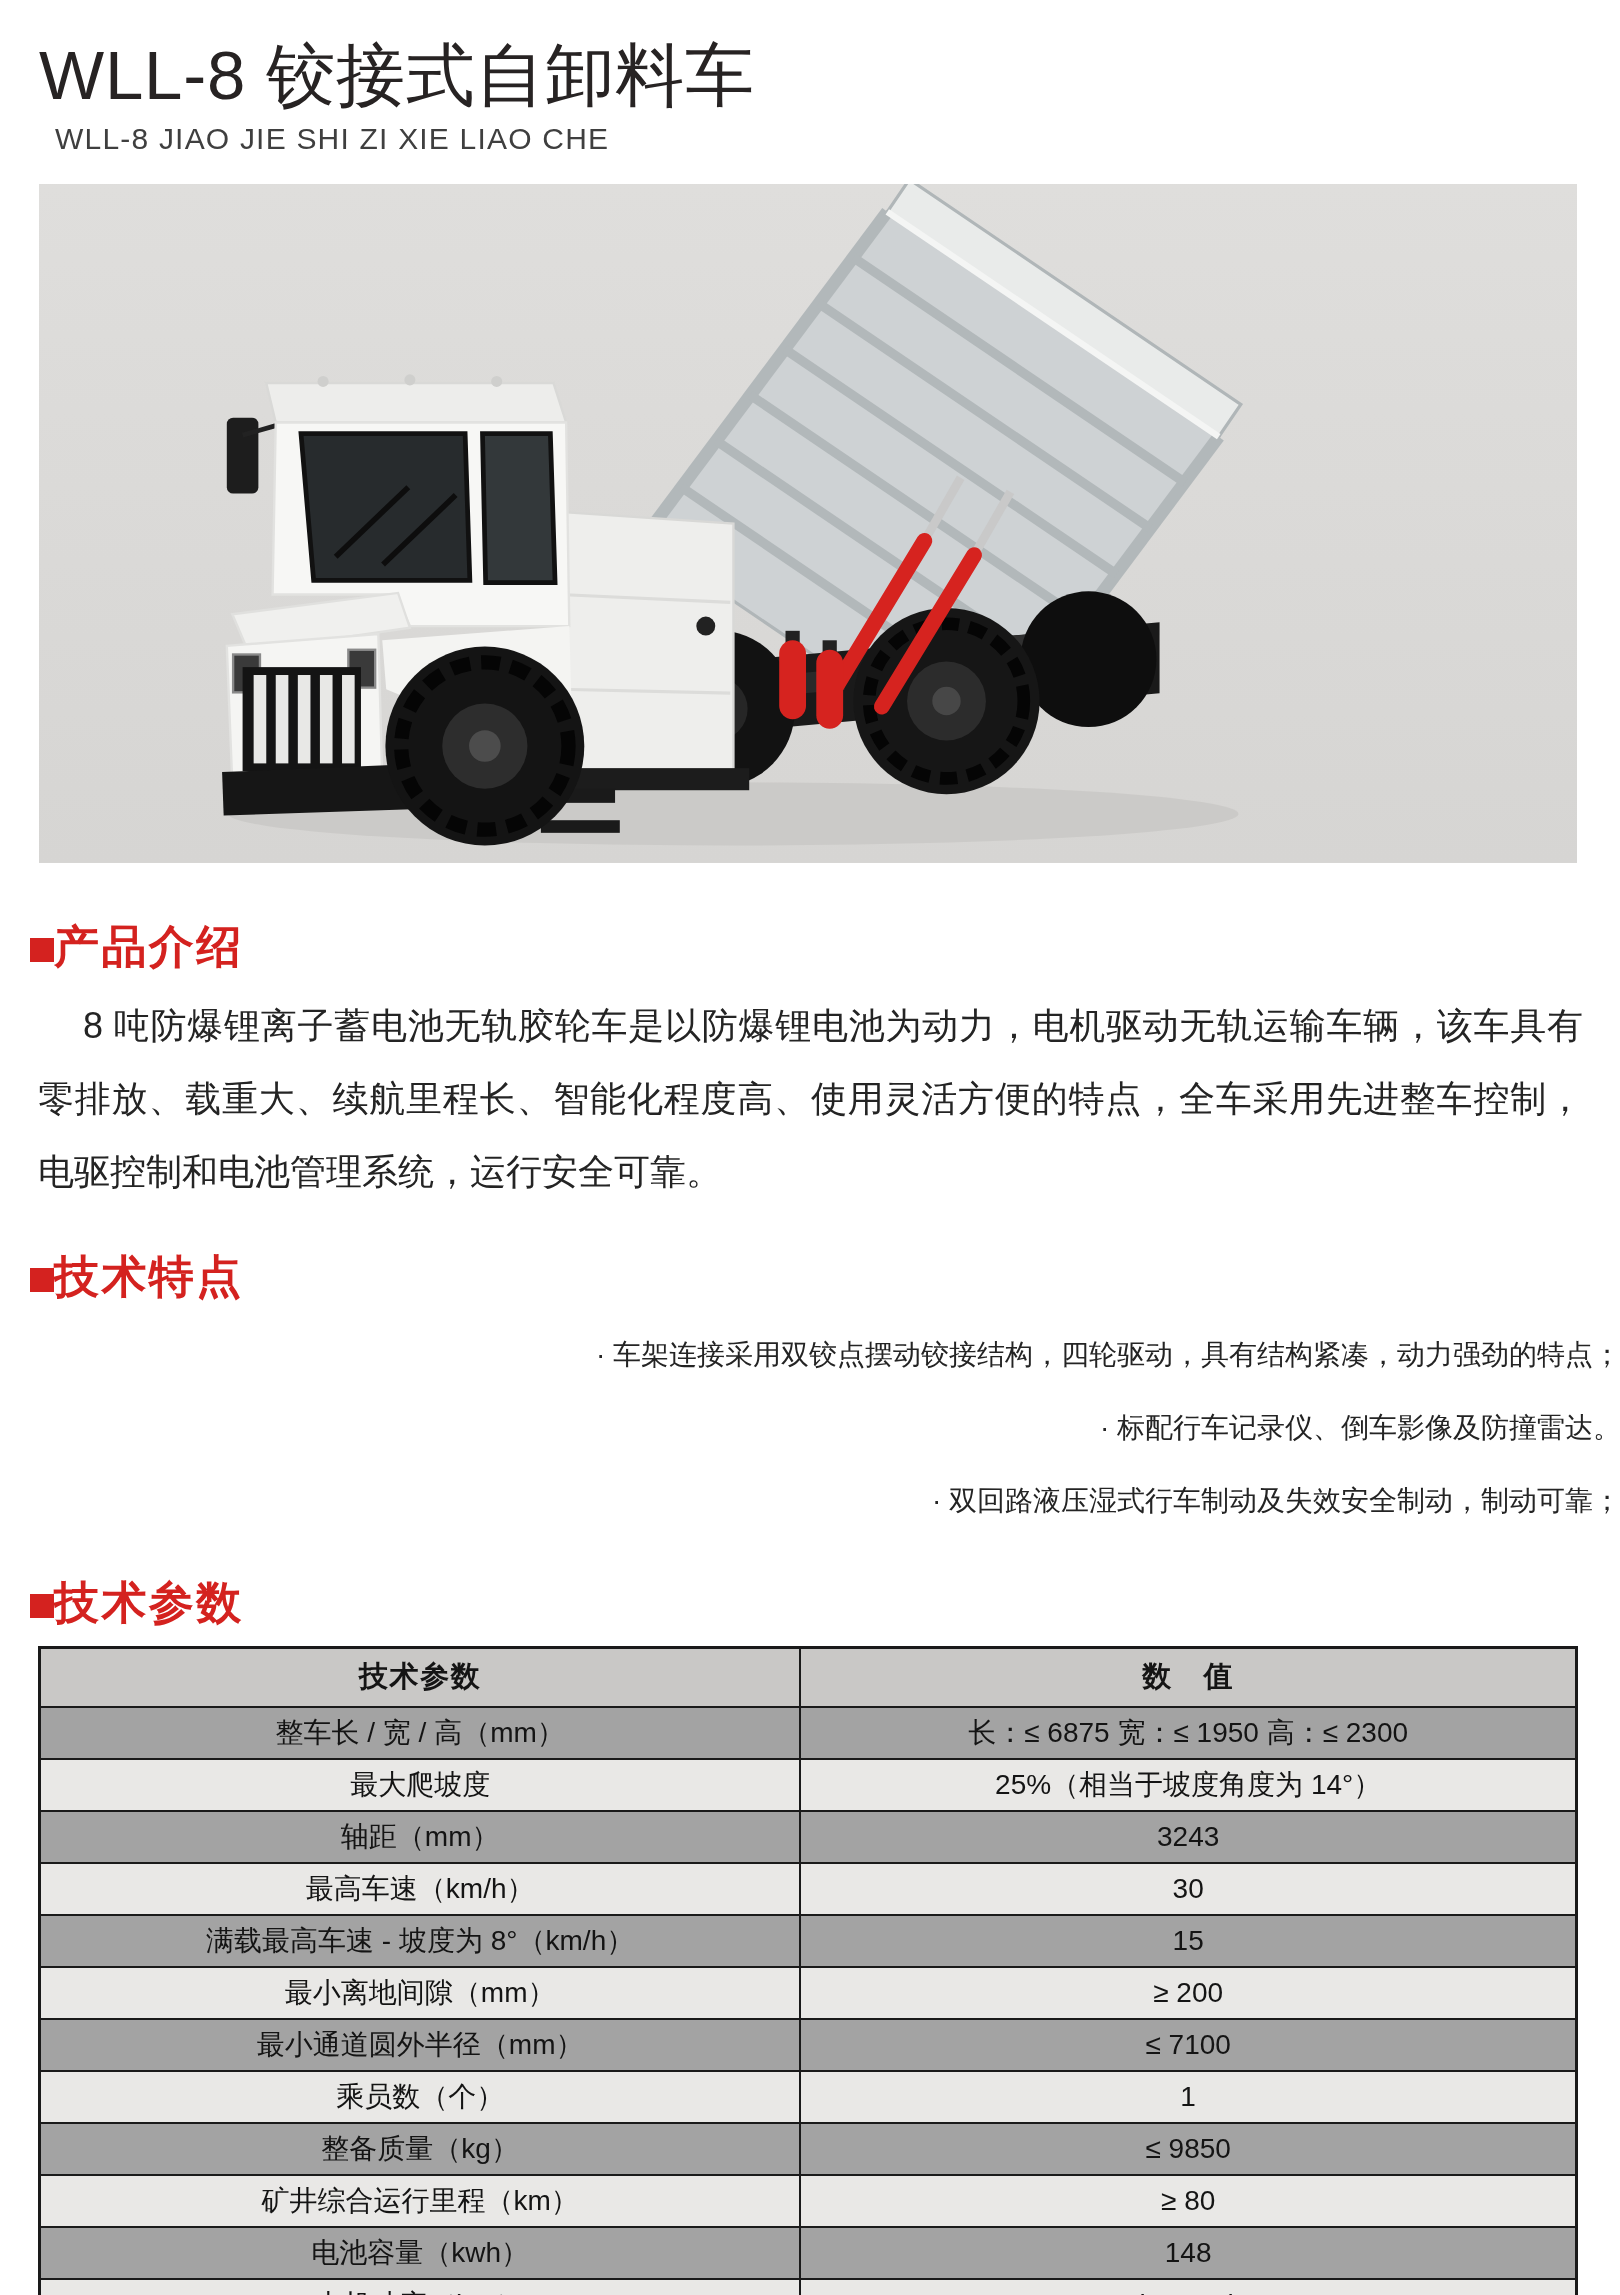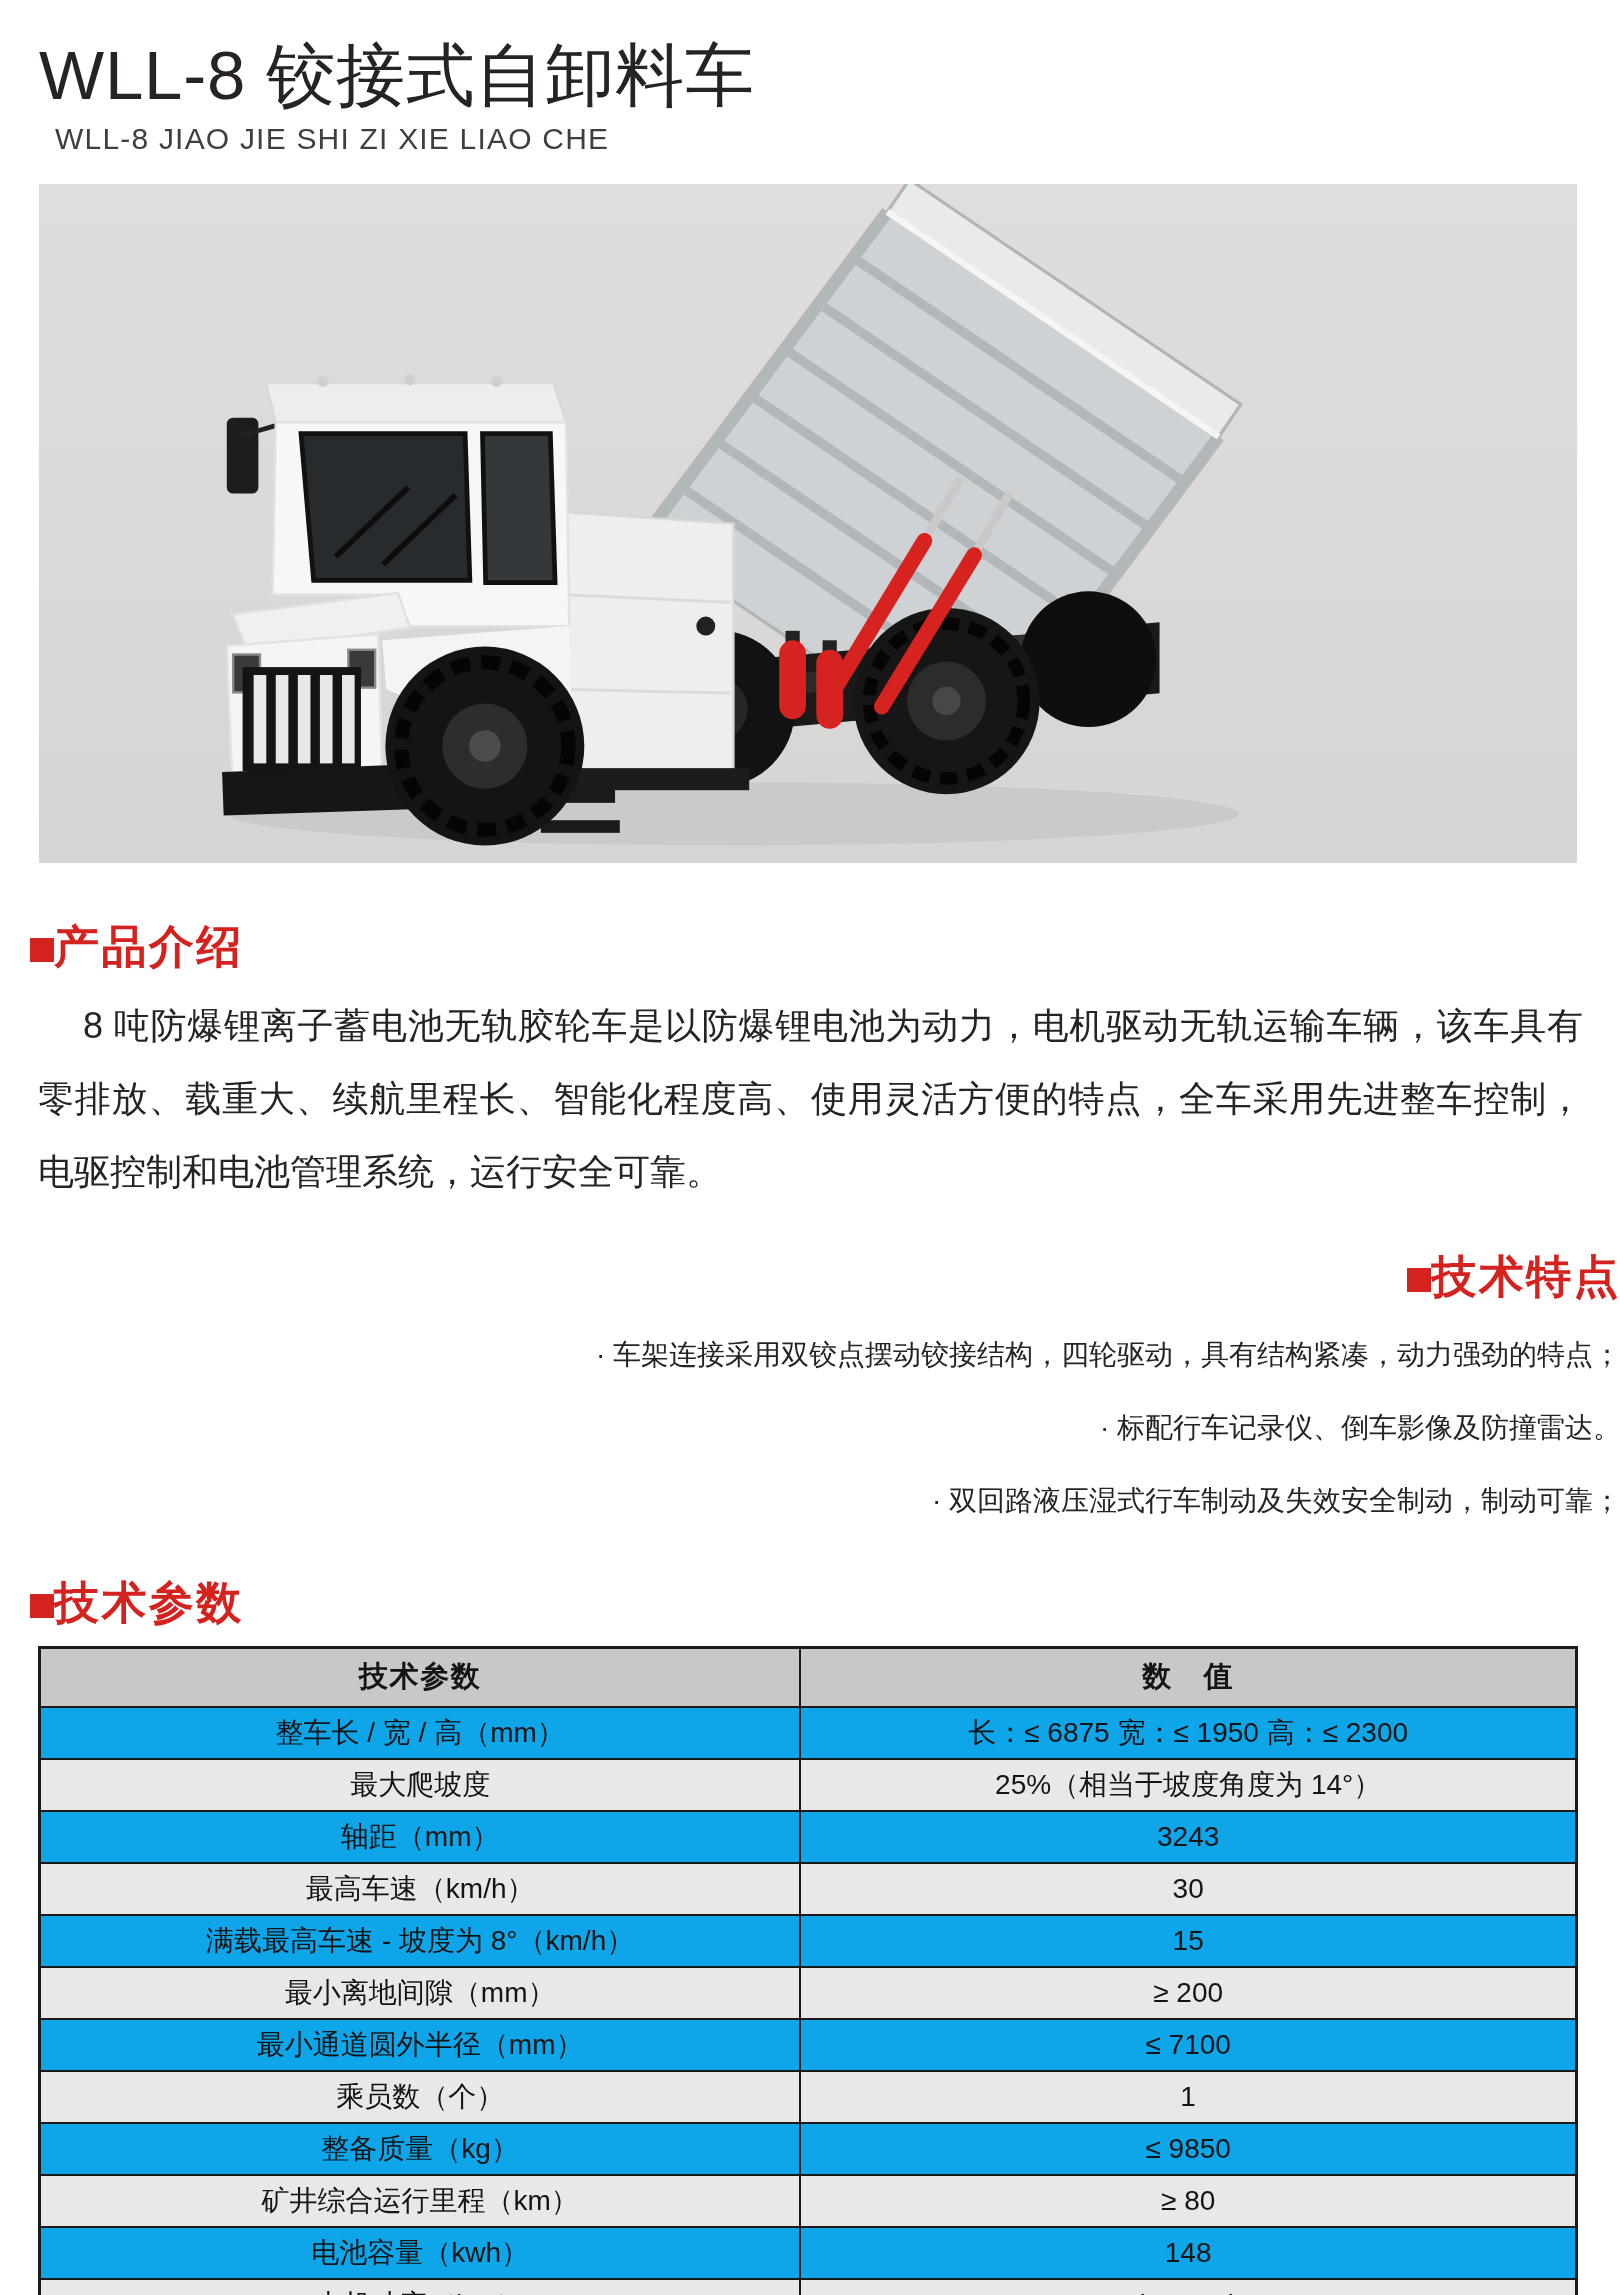--- a/index.html
+++ b/index.html
@@ -14,21 +14,21 @@
   }
   .page-subtitle{
     margin:8px 0 0 55px;font-size:30px;color:#3f3f3f;letter-spacing:1.2px;
   }
   .photo{
     margin:28px 0 0 39px;width:1538px;height:679px;background:#dcdbd9;
   }
   .photo svg{display:block;width:100%;height:100%;}
   .sec-head{display:flex;align-items:center;margin-left:30px;}
   .sec-head.intro{margin-top:54px;}
-  .sec-head.features{margin-top:39px;justify-content:flex-end;}
+  .sec-head.features{margin-top:39px;}
   .sec-head.specs{margin-top:36px;}
   .sq{width:24px;height:24px;background:#d4221f;flex:0 0 auto;margin-top:6.3px;}
   .sec-head h2{
     margin:0;font-size:45px;font-weight:bold;color:#d4221f;letter-spacing:2.4px;
   }
   .para{
     width:1545px;margin:12.6px 0 0 38px;font-size:36px;line-height:73px;
     text-align:justify;text-indent:45px;color:#242424;
   }
   .features-list{
@@ -40,21 +40,21 @@
     table-layout:fixed;font-size:28px;color:#141414;
     border:3.2px solid #1a1a1a;
   }
   table.specs th,table.specs td{
     border:2.4px solid #1a1a1a;text-align:center;vertical-align:middle;
     padding:0 8px;
   }
   table.specs th{
     background:#c9c8c6;height:57px;font-size:29px;font-weight:bold;letter-spacing:1.6px;
   }
-  table.specs td{height:50px;background:#0ea5e9;}
+  table.specs td{height:50px;background:#a3a3a3;}
   table.specs tbody tr:nth-child(even) td{background:#e9e8e6;}
   col.c1{width:49.5%;} col.c2{width:50.5%;}
 </style>
 </head>
 <body>
 
 <div class="page">
 
   <h1 class="page-title">WLL-8 铰接式自卸料车</h1>
   <div class="page-subtitle">WLL-8 JIAO JIE SHI ZI XIE LIAO CHE</div>

